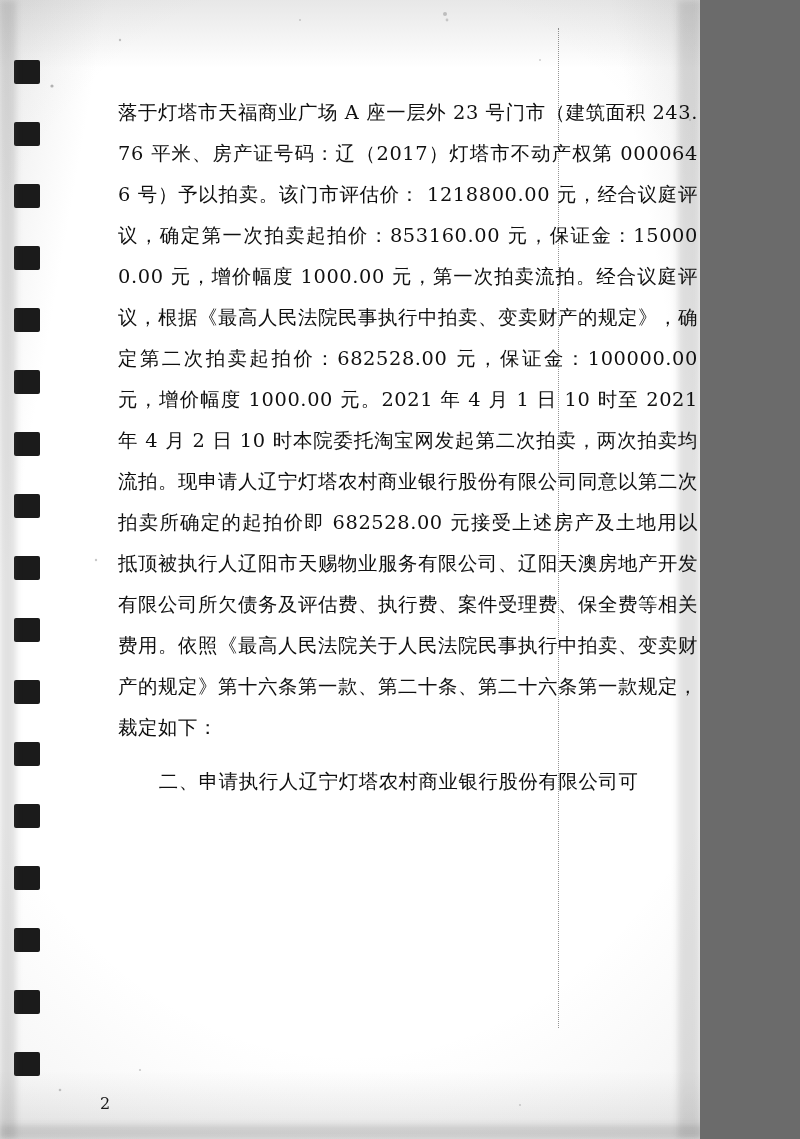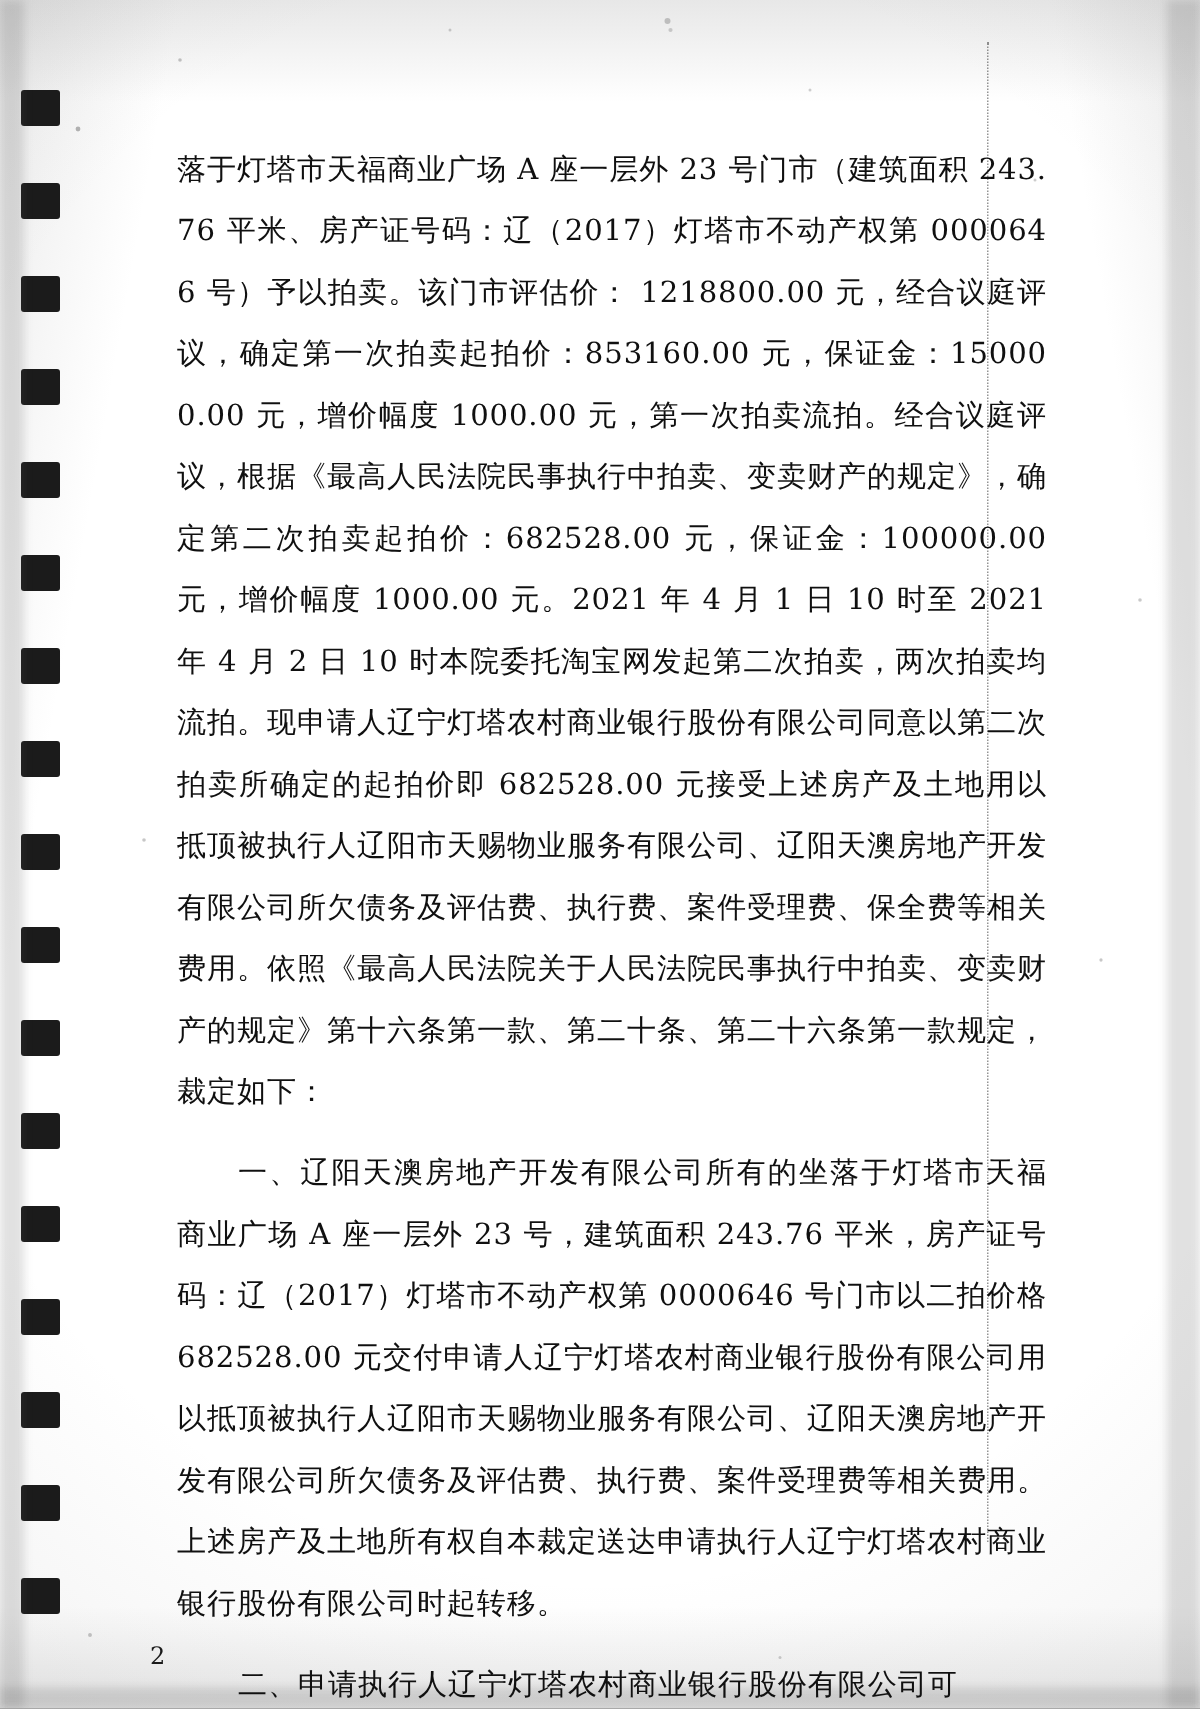--- a/index.html
+++ b/index.html
@@ -5,21 +5,21 @@
   html, body {
     margin: 0;
     padding: 0;
     background: #6b6b6b;
   }
   body {
     font-family: "DejaVu Sans", sans-serif;
   }
   .page {
     position: relative;
-    width: 800px;
+    width: 700px;
     height: 1139px;
     background: #ffffff;
     overflow: hidden;
   }
   
   .paper-tone {
     position: absolute;
     inset: 0;
     background:
       radial-gradient(ellipse 120% 95% at 50% 45%, rgba(255,255,255,0) 50%, rgba(120,120,120,0.16) 88%, rgba(80,80,80,0.30) 100%),
@@ -139,19 +139,18 @@
   </div>
 
   <div class="fold-line"></div>
 
   <div class="edge-smudge" style="left:0;top:0;width:16px;height:1139px;"></div>
   <div class="edge-smudge" style="right:0;top:0;width:22px;height:1139px;"></div>
   <div class="edge-smudge" style="left:0;bottom:0;width:800px;height:14px;"></div>
 
   <div class="content">
     <p class="doc-par">落于灯塔市天福商业广场 A 座一层外 23 号门市（建筑面积 243.76 平米、房产证号码：辽（2017）灯塔市不动产权第 0000646 号）予以拍卖。该门市评估价： 1218800.00 元，经合议庭评议，确定第一次拍卖起拍价：853160.00 元，保证金：150000.00 元，增价幅度 1000.00 元，第一次拍卖流拍。经合议庭评议，根据《最高人民法院民事执行中拍卖、变卖财产的规定》，确定第二次拍卖起拍价：682528.00 元，保证金：100000.00 元，增价幅度 1000.00 元。2021 年 4 月 1 日 10 时至 2021 年 4 月 2 日 10 时本院委托淘宝网发起第二次拍卖，两次拍卖均流拍。现申请人辽宁灯塔农村商业银行股份有限公司同意以第二次拍卖所确定的起拍价即 682528.00 元接受上述房产及土地用以抵顶被执行人辽阳市天赐物业服务有限公司、辽阳天澳房地产开发有限公司所欠债务及评估费、执行费、案件受理费、保全费等相关费用。依照《最高人民法院关于人民法院民事执行中拍卖、变卖财产的规定》第十六条第一款、第二十条、第二十六条第一款规定，裁定如下：</p>
-    <p class="doc-par indent">一、辽阳天澳房地产开发有限公司所有的坐落于灯塔市天福商业广场 A 座一层外 23 号，建筑面积 243.76 平米，房产证号码：辽（2017）灯塔市不动产权第 0000646 号门市以二拍价格 682528.00 元交付申请人辽宁灯塔农村商业银行股份有限公司用以抵顶被执行人辽阳市天赐物业服务有限公司、辽阳天澳房地产开发有限公司所欠债务及评估费、执行费、案件受理费等相关费用。上述房产及土地所有权自本裁定送达申请执行人辽宁灯塔农村商业银行股份有限公司时起转移。</p>
     <p class="doc-par indent">二、申请执行人辽宁灯塔农村商业银行股份有限公司可</p>
   </div>
 
   <div class="page-number">2</div>
 
 </div>
 
 </body></html>

